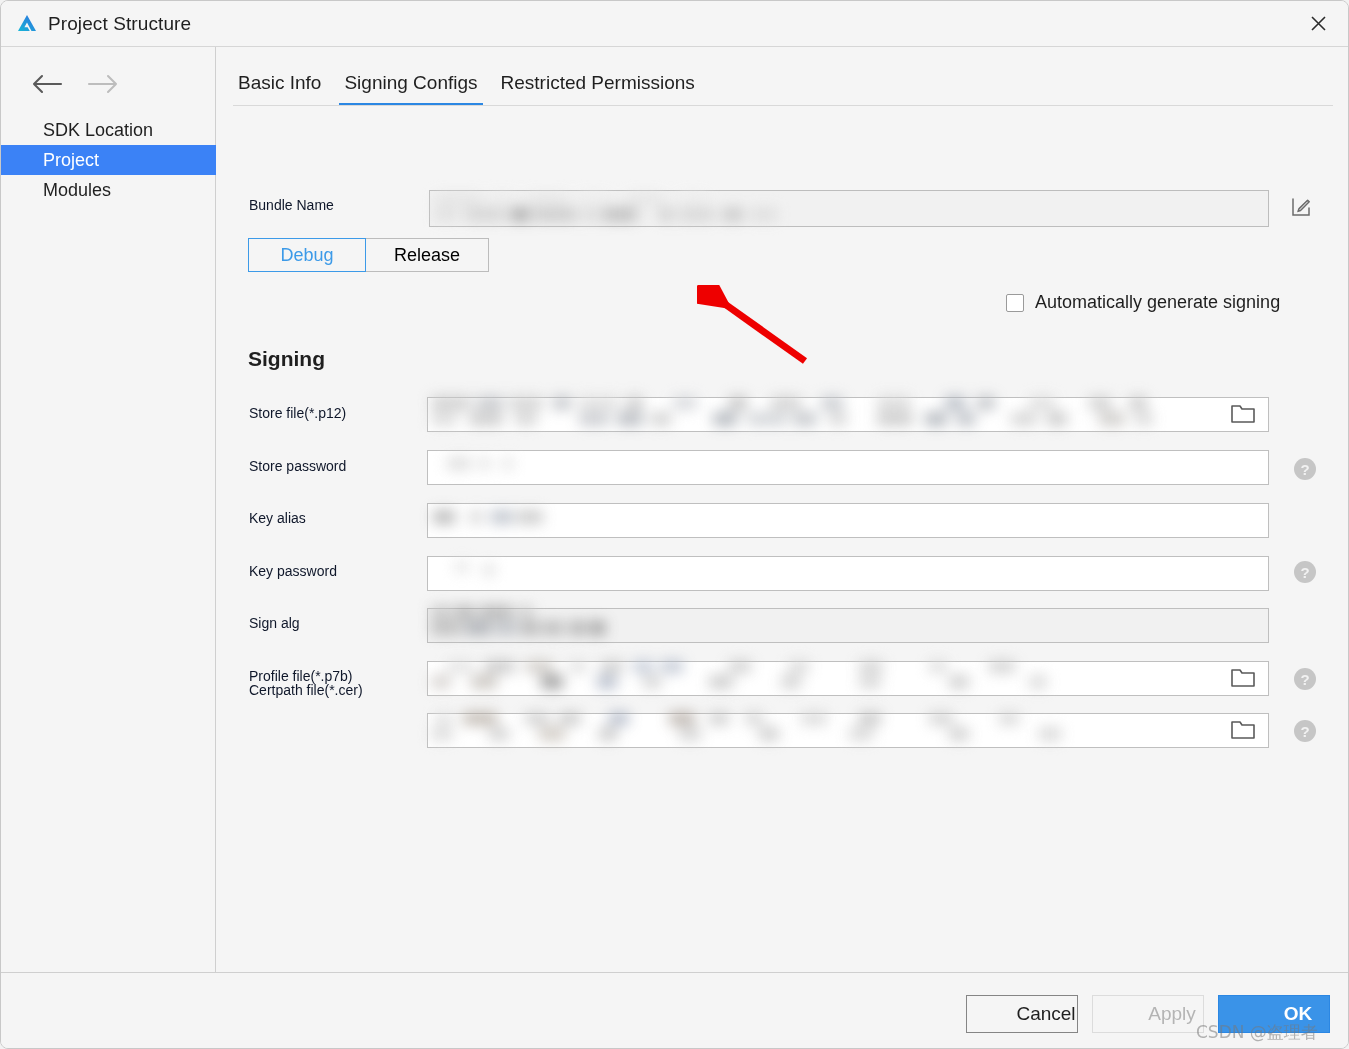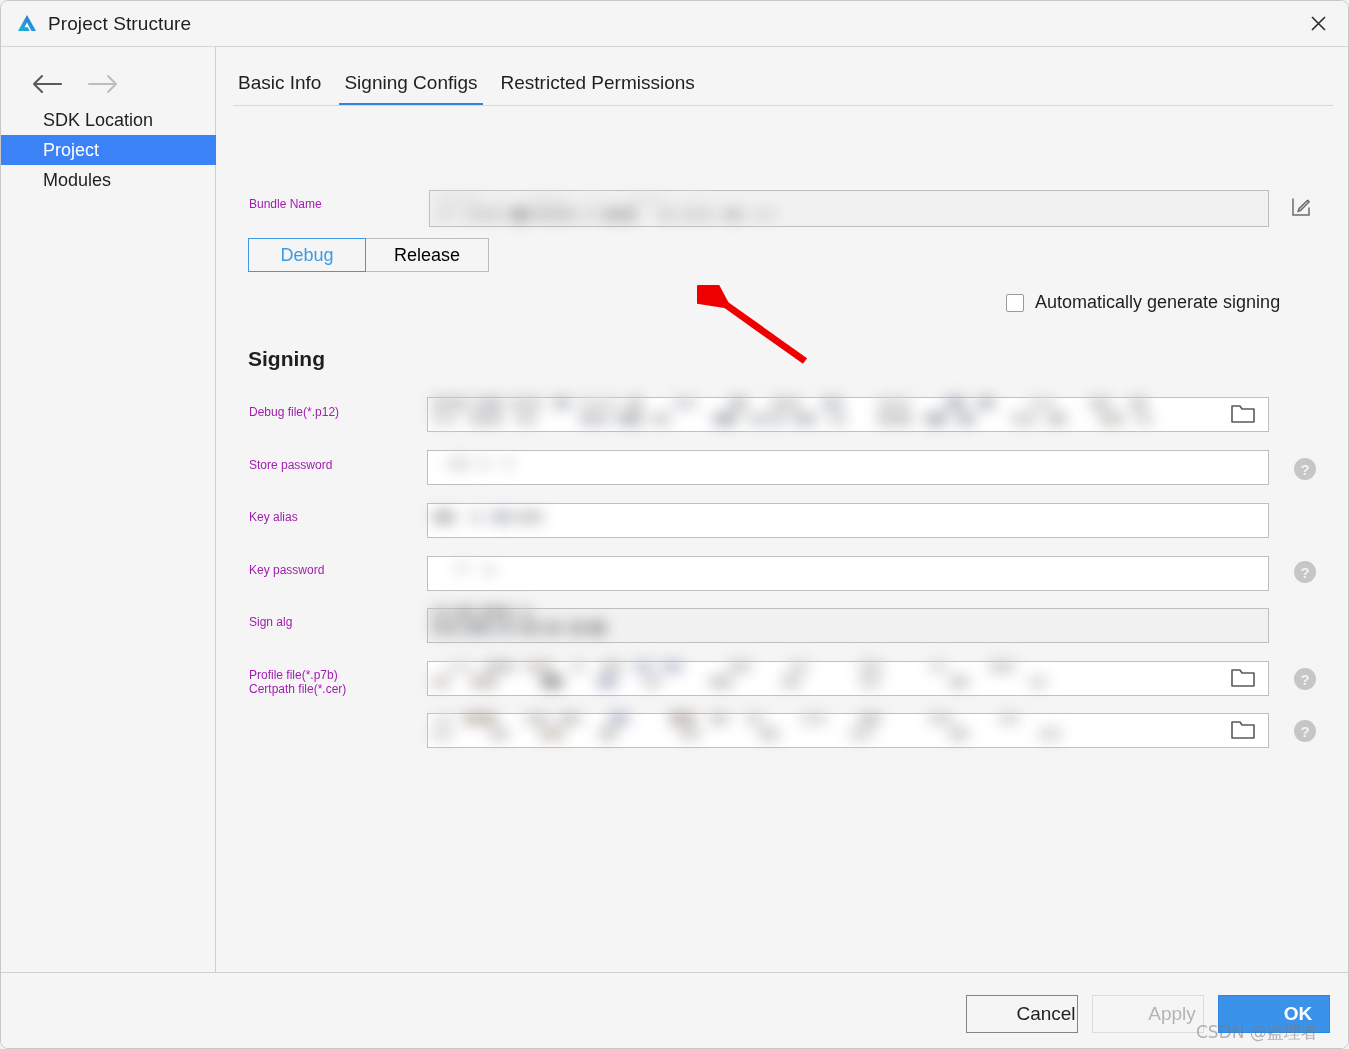--- a/index.html
+++ b/index.html
@@ -52,21 +52,21 @@
     width: 215px; height: 925px;
     background: #f5f5f5;
     border-right: 1px solid #cfcfcf;
   }
   #nav-arrows {
     position: absolute; left: 30px; top: 26px;
     display: flex; gap: 22px; align-items: center;
   }
   .nav-arrow { cursor: pointer; display:block; }
   #sidebar-list {
-    position: absolute; left: 0; top: 58px;
+    position: absolute; left: 0; top: 68px;
     width: 215px;
   }
   .sidebar-item {
     height: 30px;
     padding-left: 42px;
     display: flex; align-items: center;
     font-size: 18px;
     color: #1f1f1f;
     cursor: pointer;
     white-space: nowrap;
@@ -99,21 +99,21 @@
   .tab.active { border-bottom-color: #2b87e3; }
   #tab-underline {
     position: absolute; left: 16px; top: 58px;
     width: 1100px; height: 1px;
     background: #d9d9d9;
   }
 
   
   .row-label {
     position: absolute;
-    font-size: 12px; color: #a21caf;
+    font-size: 14px; color: #0f172a;
     white-space: nowrap;
   }
   .field {
     position: absolute;
     background: #ffffff;
     border: 1px solid #bfbfbf;
     height: 35px;
   }
   .field.readonly { background: #f1f1f1; }
 
@@ -339,21 +339,21 @@
       <span id="auto-sign-label">Automatically generate signing</span>
     </div>
 
     <div id="segmented">
       <div id="seg-debug" class="seg active">Debug</div>
       <div id="seg-release" class="seg">Release</div>
     </div>
 
     <div id="signing-heading">Signing</div>
 
-    <div class="row-label" style="left:32px; top:358px;">Debug file(*.p12)</div>
+    <div class="row-label" style="left:32px; top:358px;">Store file(*.p12)</div>
     <div class="field" style="left:210px; top:350px; width:842px;"></div>
     <div class="blur" style="left:212px; top:348px; width:838px; height:34px;">
       <i style="left:2px;  top:1px;  width:40px; height:14px; background:#c9c9c9;"></i>
       <i style="left:48px; top:1px;  width:26px; height:14px; background:#c0c2c6;"></i>
       <i style="left:80px; top:1px;  width:34px; height:14px; background:#cfcfcf;"></i>
       <i style="left:124px;top:1px;  width:18px; height:14px; background:#b9bcc1;"></i>
       <i style="left:150px;top:1px;  width:40px; height:14px; background:#dcdcdc;"></i>
       <i style="left:198px;top:1px;  width:16px; height:14px; background:#c5c5c5;"></i>
       <i style="left:244px;top:1px;  width:24px; height:14px; background:#d2d4d8;"></i>
       <i style="left:300px;top:1px;  width:18px; height:14px; background:#bcbcbc;"></i>

